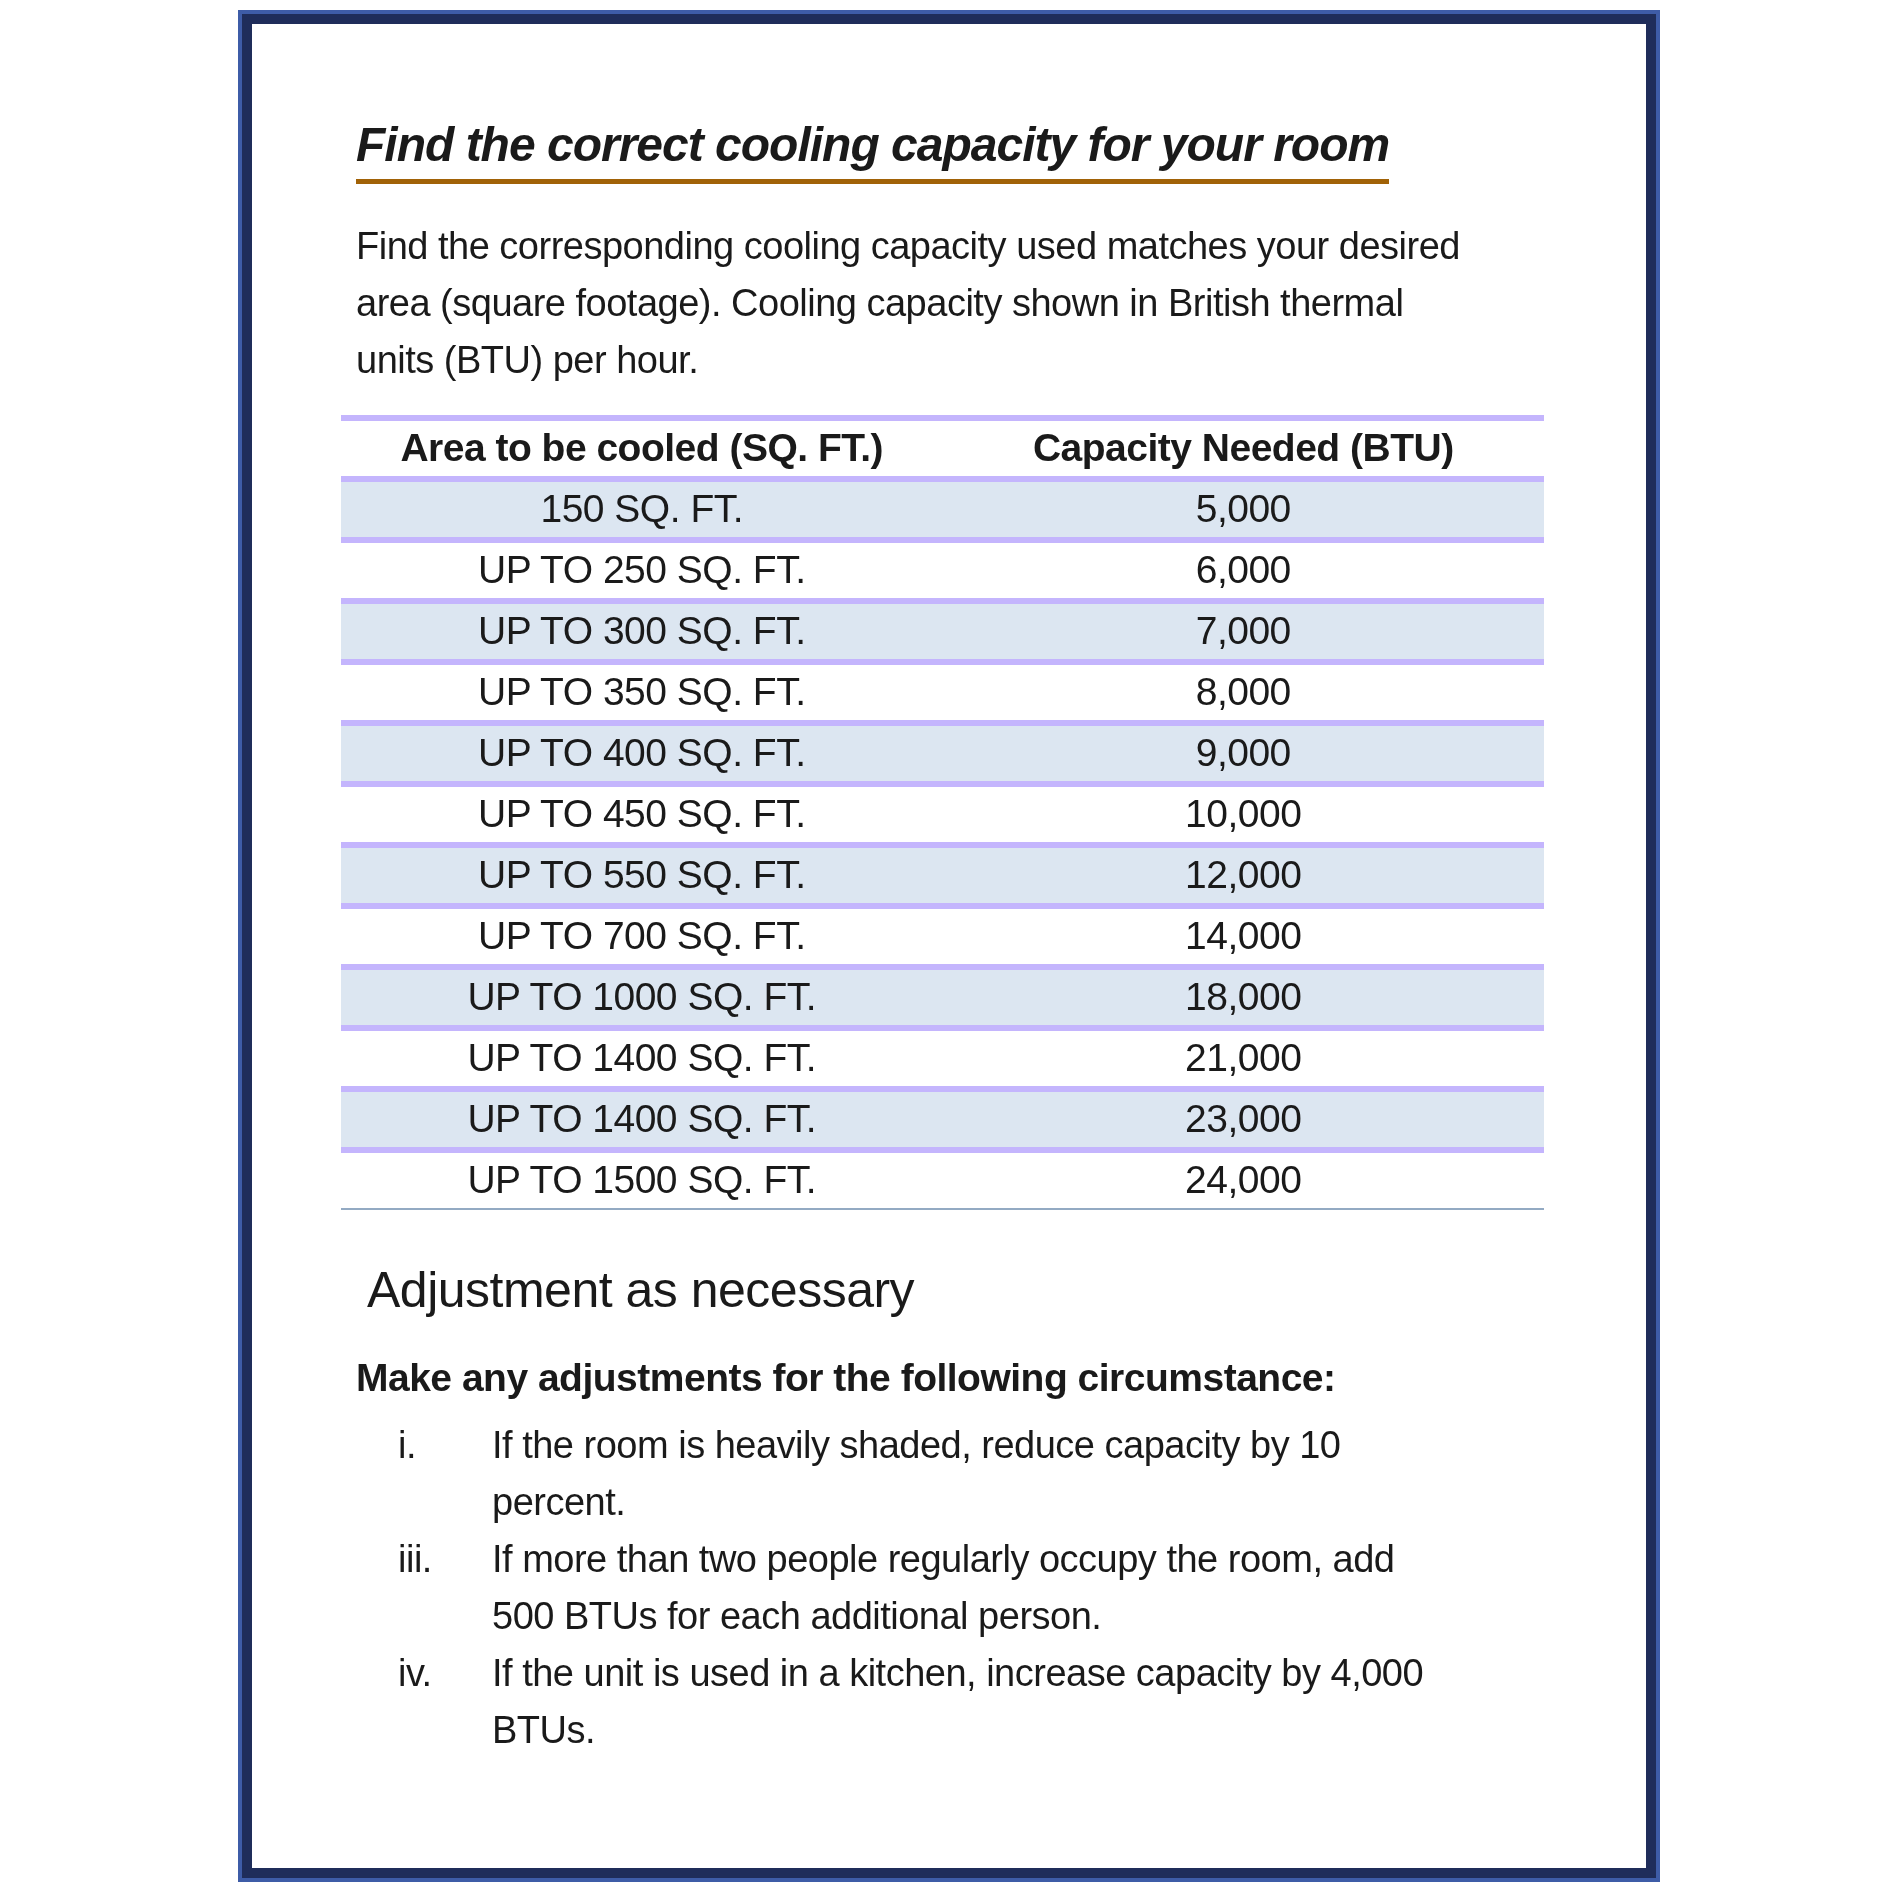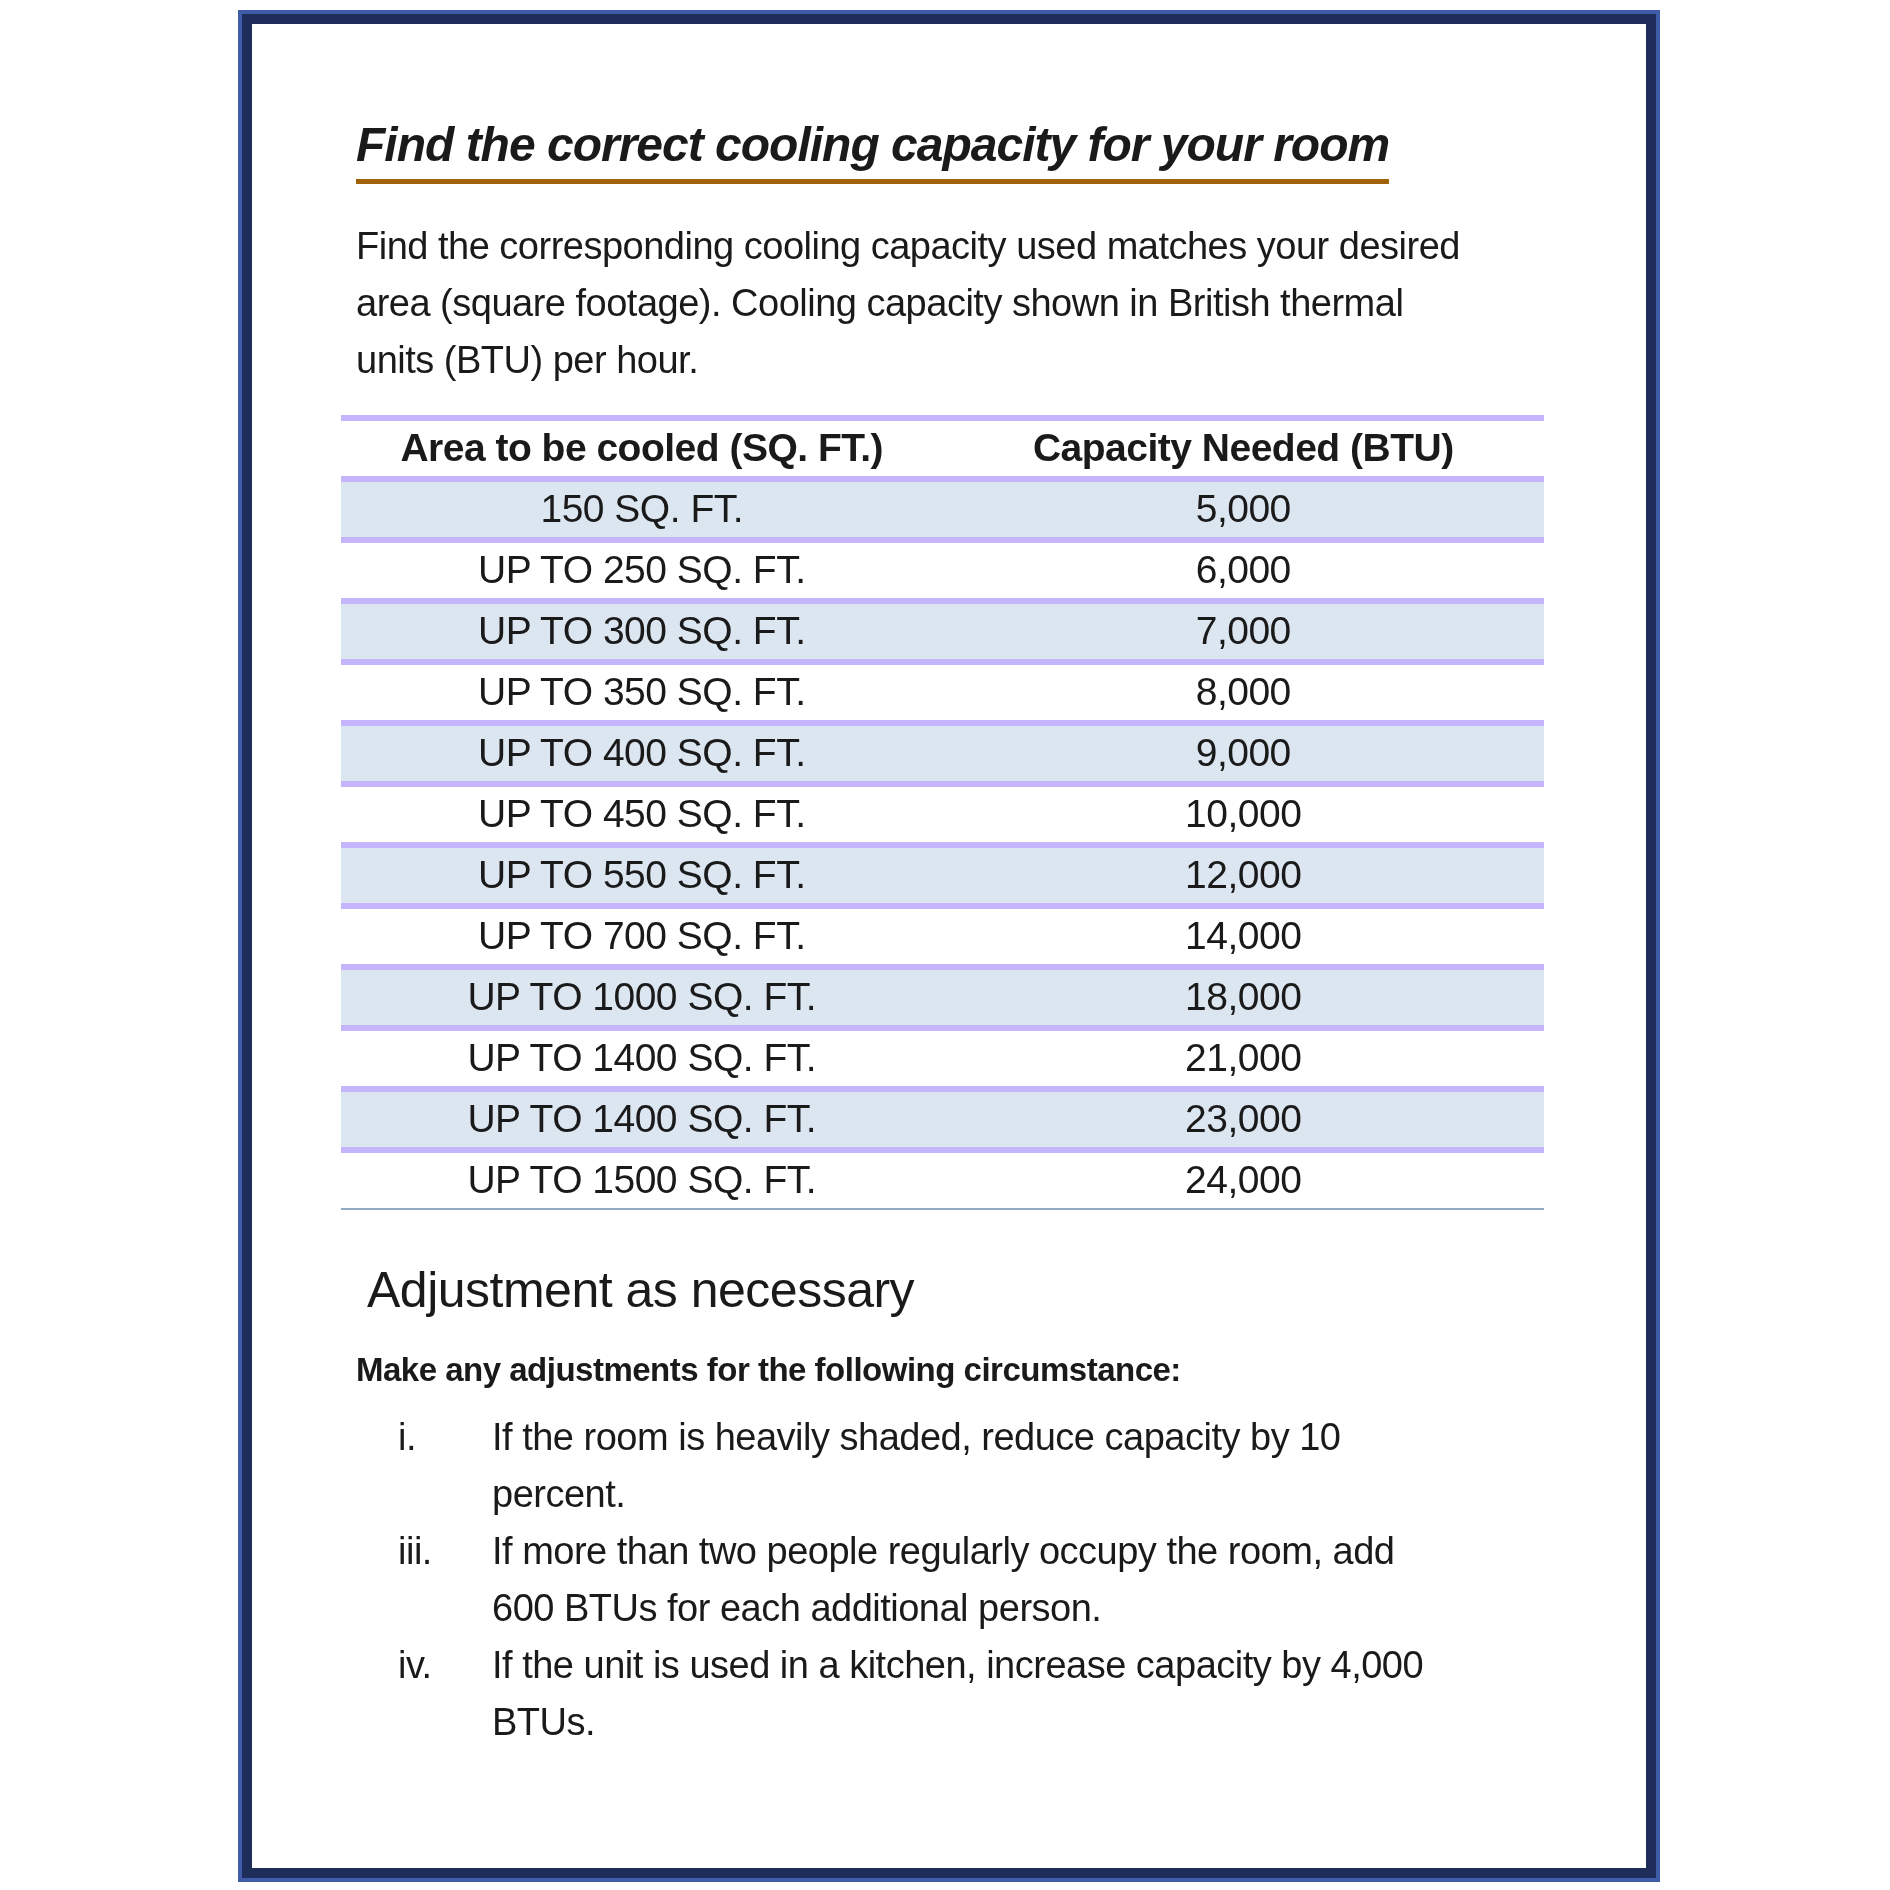--- a/index.html
+++ b/index.html
@@ -89,22 +89,22 @@
 
   .adjust-heading {
     margin: 52px 0 0 11px;
     font-size: 50px;
     font-weight: normal;
     letter-spacing: -0.5px;
     line-height: 1.15;
     white-space: nowrap;
   }
   .adjust-lead {
-    margin: 26px 0 0 0;
-    font-size: 33px;
+    margin: 34px 0 0 0;
+    font-size: 39px;
     font-weight: bold;
     letter-spacing: -0.5px;
     line-height: 50px;
     white-space: nowrap;
   }
   .adjust-list {
     margin-top: 14px;
     font-size: 38px;
     letter-spacing: -0.5px;
     line-height: 57px;
@@ -207,21 +207,21 @@
             <div class="line">If the room is heavily shaded, reduce capacity by 10</div>
             <div class="line">percent.</div>
           </div>
         </div>
 
 
         <div class="adjust-item">
           <div class="num">iii.</div>
           <div class="item-lines">
             <div class="line">If more than two people regularly occupy the room, add</div>
-            <div class="line">600 BTUs for each additional person.</div>
+            <div class="line">500 BTUs for each additional person.</div>
           </div>
         </div>
 
         <div class="adjust-item">
           <div class="num">iv.</div>
           <div class="item-lines">
             <div class="line">If the unit is used in a kitchen, increase capacity by 4,000</div>
             <div class="line">BTUs.</div>
           </div>
         </div>

